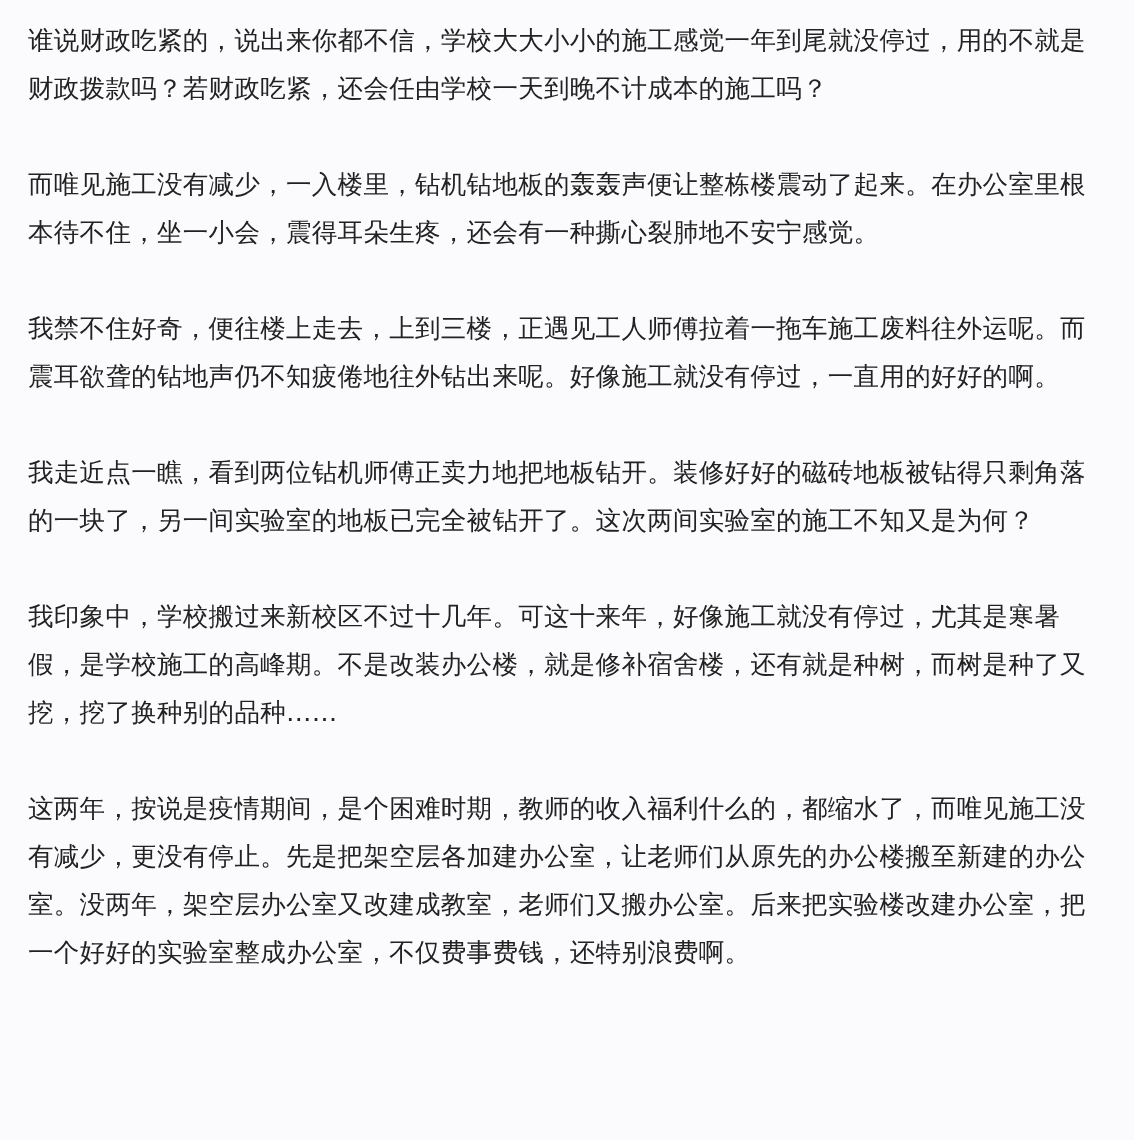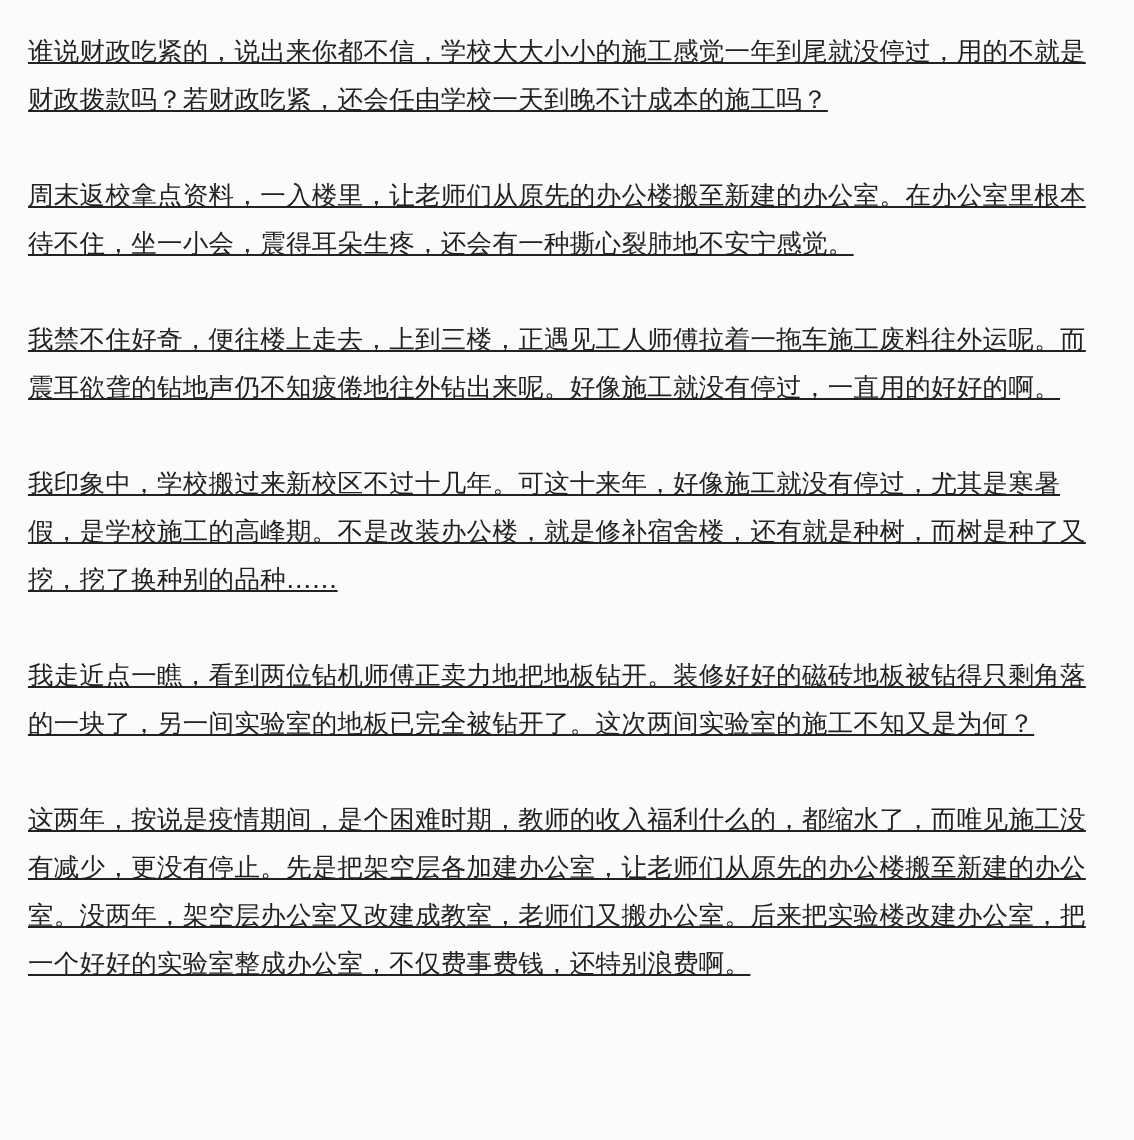--- a/index.html
+++ b/index.html
@@ -12,35 +12,34 @@
       background: #fbfbfd;
       overflow: hidden;
       font-family: "DejaVu Sans", "Liberation Sans", sans-serif;
       color: #222222;
     }
     .article {
       position: relative;
       width: 1134px;
       height: 1140px;
       box-sizing: border-box;
-      padding: 27px 28px 0 28px;
-      text-decoration: underline;
+      padding: 16px 28px 0 28px;
     }
     .para {
       margin: 0 0 48px 0;
       font-size: 25.5px;
       line-height: 48px;
       letter-spacing: 0.3px;
       word-break: break-all;
       text-align: left;
     }
   </style>
 </head>
 <body>
 
 <div class="article">
   <p class="para">谁说财政吃紧的，说出来你都不信，学校大大小小的施工感觉一年到尾就没停过，用的不就是财政拨款吗？若财政吃紧，还会任由学校一天到晚不计成本的施工吗？</p>
-  <p class="para">周末返校拿点资料，一入楼里，让老师们从原先的办公楼搬至新建的办公室。在办公室里根本待不住，坐一小会，震得耳朵生疼，还会有一种撕心裂肺地不安宁感觉。</p>
+  <p class="para">而唯见施工没有减少，一入楼里，钻机钻地板的轰轰声便让整栋楼震动了起来。在办公室里根本待不住，坐一小会，震得耳朵生疼，还会有一种撕心裂肺地不安宁感觉。</p>
   <p class="para">我禁不住好奇，便往楼上走去，上到三楼，正遇见工人师傅拉着一拖车施工废料往外运呢。而震耳欲聋的钻地声仍不知疲倦地往外钻出来呢。好像施工就没有停过，一直用的好好的啊。</p>
+  <p class="para">我走近点一瞧，看到两位钻机师傅正卖力地把地板钻开。装修好好的磁砖地板被钻得只剩角落的一块了，另一间实验室的地板已完全被钻开了。这次两间实验室的施工不知又是为何？</p>
   <p class="para">我印象中，学校搬过来新校区不过十几年。可这十来年，好像施工就没有停过，尤其是寒暑假，是学校施工的高峰期。不是改装办公楼，就是修补宿舍楼，还有就是种树，而树是种了又挖，挖了换种别的品种……</p>
-  <p class="para">我走近点一瞧，看到两位钻机师傅正卖力地把地板钻开。装修好好的磁砖地板被钻得只剩角落的一块了，另一间实验室的地板已完全被钻开了。这次两间实验室的施工不知又是为何？</p>
   <p class="para">这两年，按说是疫情期间，是个困难时期，教师的收入福利什么的，都缩水了，而唯见施工没有减少，更没有停止。先是把架空层各加建办公室，让老师们从原先的办公楼搬至新建的办公室。没两年，架空层办公室又改建成教室，老师们又搬办公室。后来把实验楼改建办公室，把一个好好的实验室整成办公室，不仅费事费钱，还特别浪费啊。</p>
 </div>
 
 </body></html>

